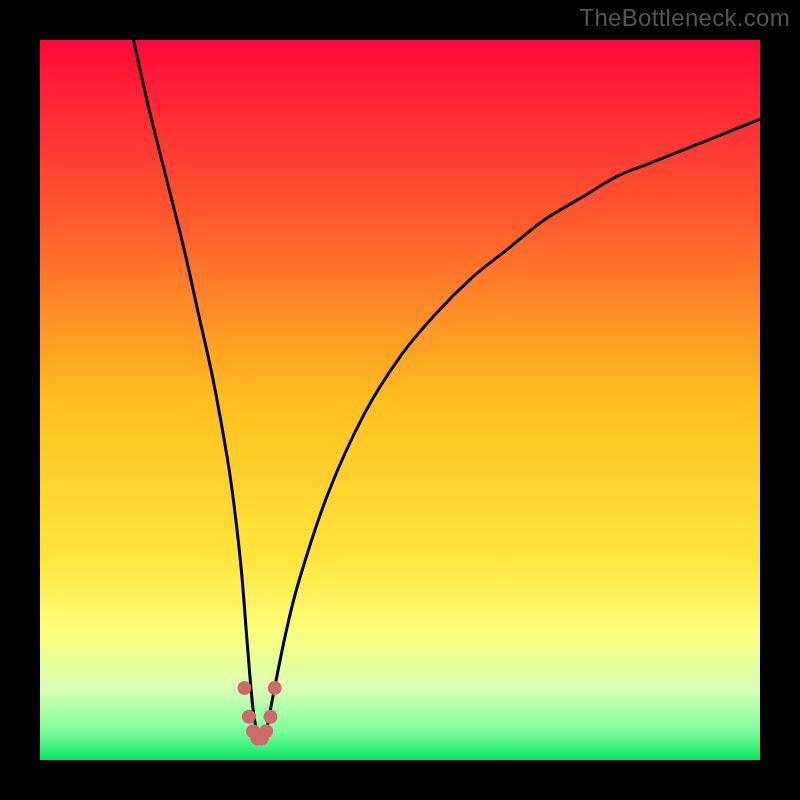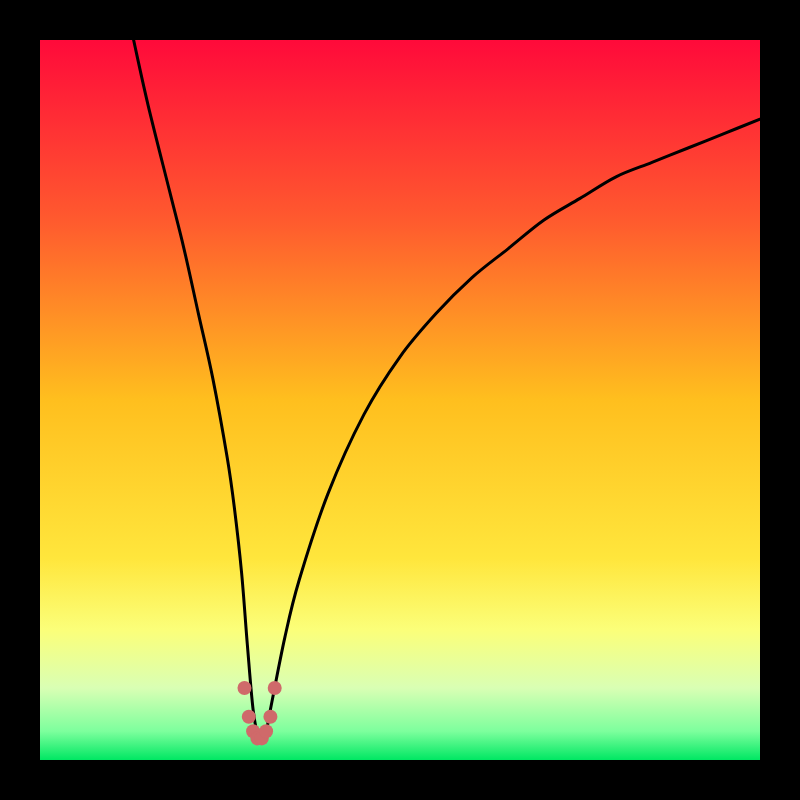--- a/index.html
+++ b/index.html
@@ -42,20 +42,21 @@
   svg.curve-layer {
     position: absolute;
     inset: 0;
     z-index: 20;
   }
 </style>
 </head>
 <body>
 
 <div class="chart-wrapper">
+  <div class="watermark">TheBottleneck.com</div>
 
   <div class="plot-area">
     <svg class="gradient-bg" viewBox="0 0 720 720" preserveAspectRatio="none">
       <defs>
         <linearGradient id="bg-grad" x1="0" y1="0" x2="0" y2="1">
             <stop offset="0%" stop-color="#ff0a3a"></stop>
             <stop offset="25%" stop-color="#ff5a2e"></stop>
             <stop offset="50%" stop-color="#ffbf1e"></stop>
             <stop offset="72%" stop-color="#ffe63c"></stop>
             <stop offset="82%" stop-color="#fbff7a"></stop>

